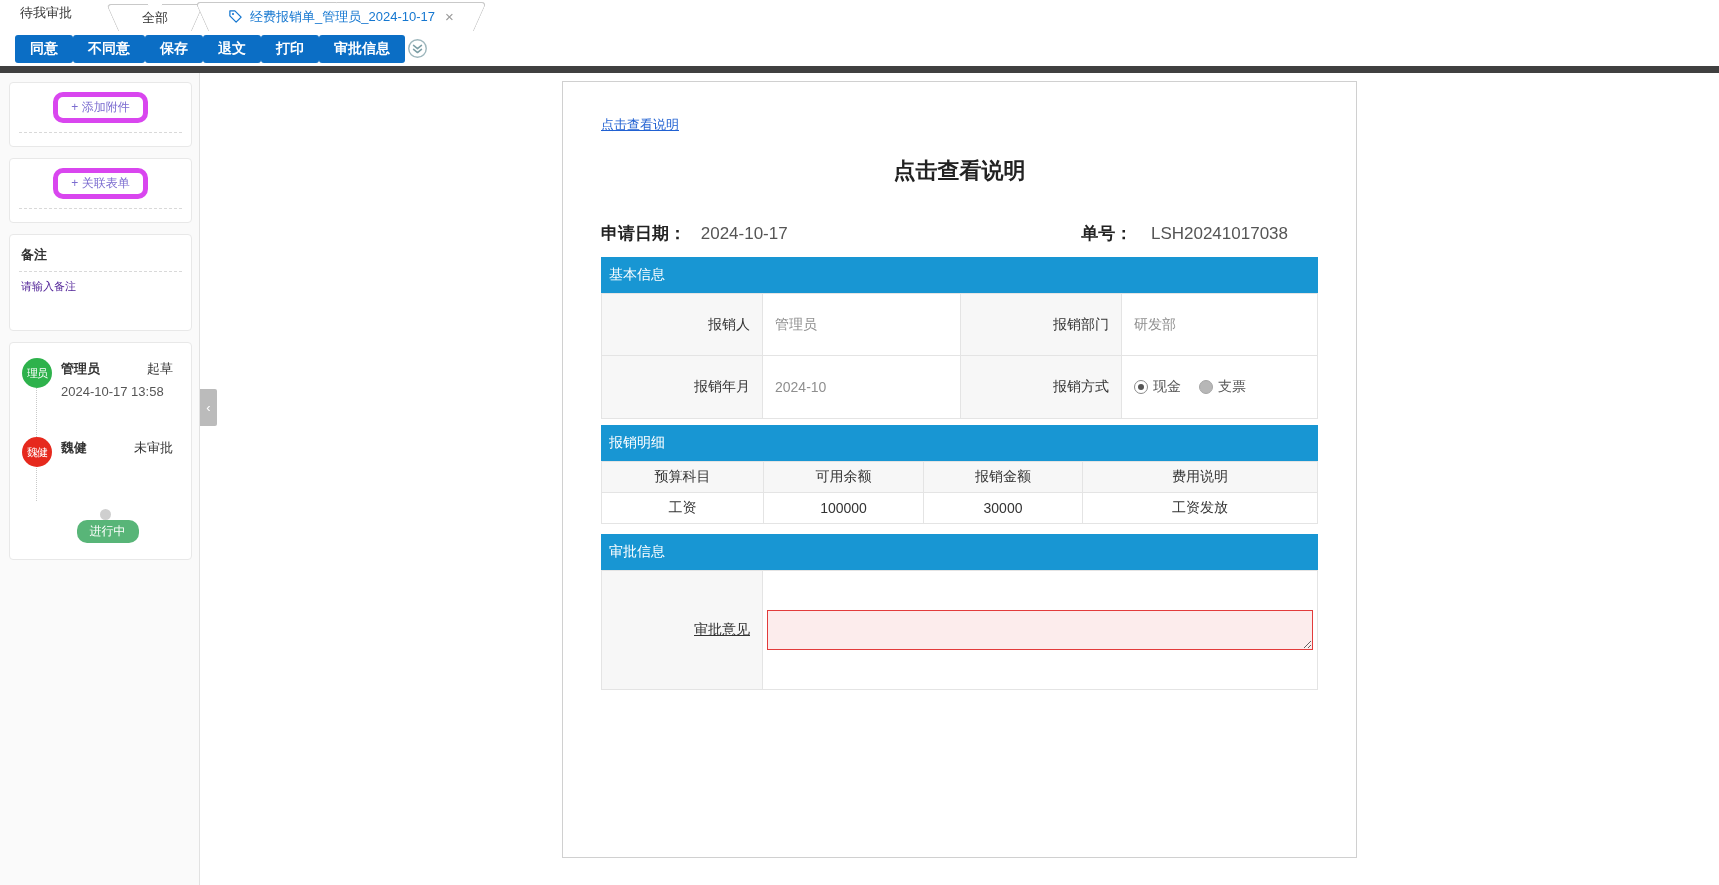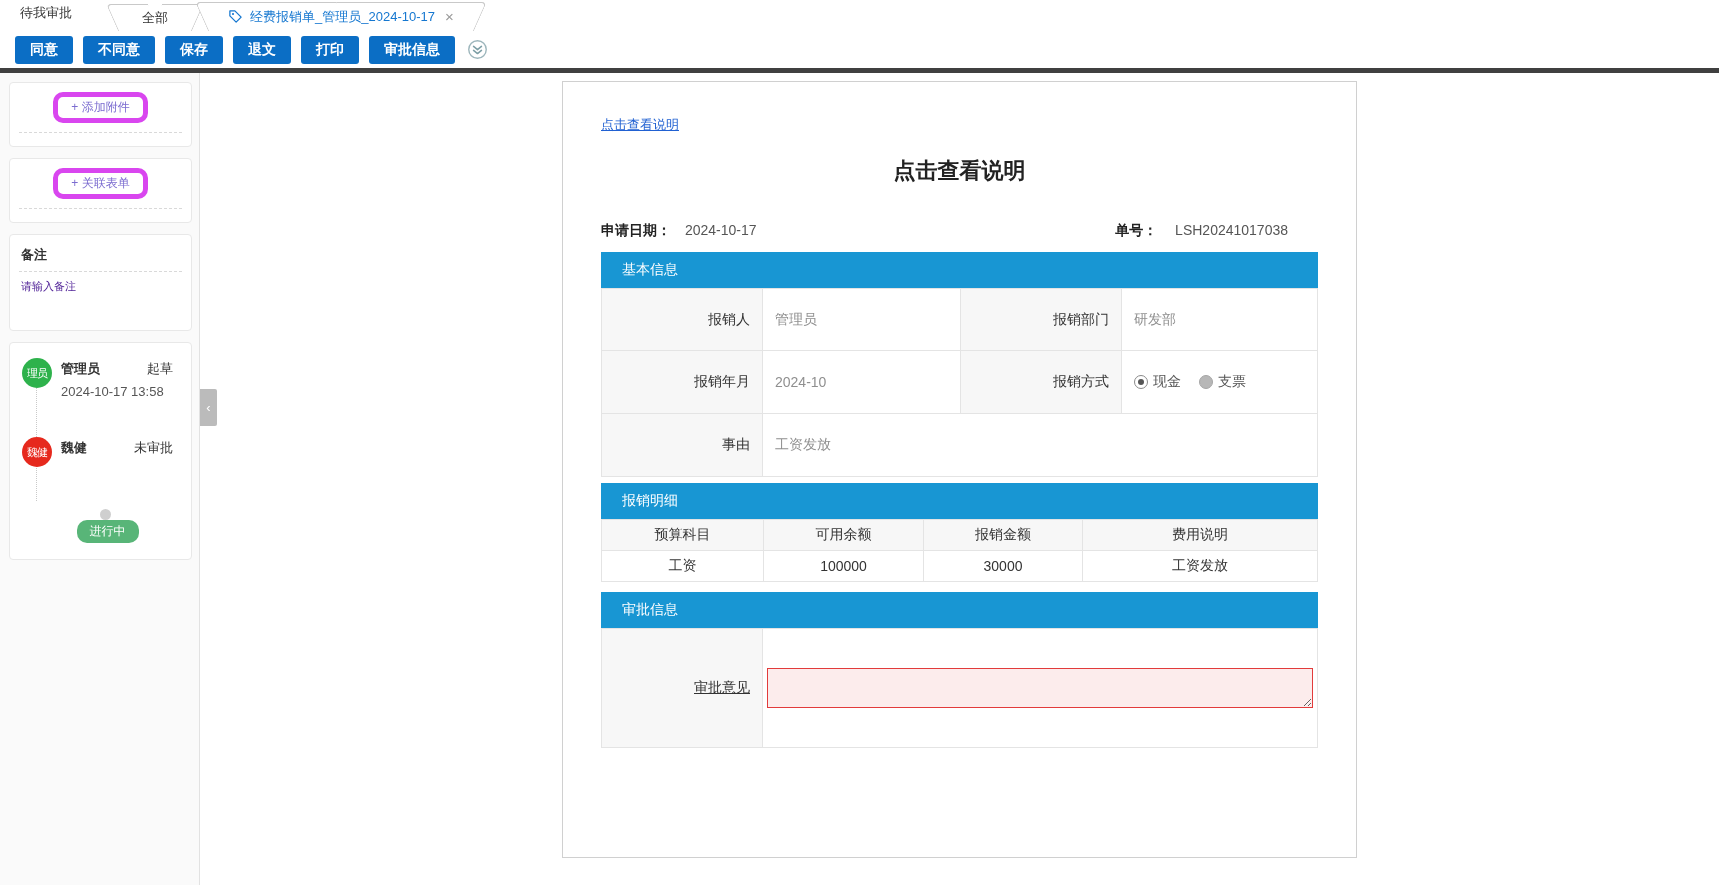--- a/index.html
+++ b/index.html
@@ -15,21 +15,21 @@
   .tab .shape::before, .tab .shape::after { content:""; position:absolute; top:0; bottom:0; width:56%; background:#fff; border-top:1px solid #c9c9c9; }
   .tab .shape::before { left:0; transform:skewX(24deg); transform-origin:0 100%; border-left:1px solid #c9c9c9; border-top-left-radius:5px; }
   .tab .shape::after  { right:0; transform:skewX(-24deg); transform-origin:100% 100%; border-right:1px solid #c9c9c9; border-top-right-radius:5px; }
   .tab > span, .tab > svg { position:relative; z-index:1; }
   .tab-label { font-size:13px; color:#333; white-space:nowrap; }
   .tab.active .tab-label { color:#1577d0; font-size:13px; }
   .tab-close { margin-left:10px; color:#999; font-size:15px; line-height:1; cursor:pointer; }
   .tag-icon { margin-right:7px; }
 
   
-  .toolbar { height:42px; display:flex; align-items:center; gap:10px; padding-left:15px; background:#fff; border-bottom:5px solid #404040; }
+  .toolbar { height:42px; display:flex; align-items:center; padding-left:15px; background:#fff; border-bottom:7px solid #404040; }
   .tb-btn { background:#0b6ec5; color:#fff; border:none; border-radius:3px; font-size:14px; font-weight:600;
     padding:5px 15px; cursor:pointer; font-family:inherit; white-space:nowrap; }
   .more-btn { background:none; border:none; cursor:pointer; margin-left:2px; display:flex; align-items:center; }
 
   
   .content { display:flex; height:812px; }
   .sidebar { width:200px; background:#fafafa; border-right:1px solid #e2e2e2; padding:9px 7px 0 9px; position:relative; flex:none; }
   .main { flex:1; background:#fff; position:relative; }
 
   
@@ -58,26 +58,26 @@
   .state-pill { margin-left:14px; background:#58b578; color:#fff; font-size:12px; border-radius:10px; padding:3px 13px; }
 
   .collapse-handle { position:absolute; right:-18px; top:316px; width:17px; height:37px; background:#bbb;
     color:#fff; display:flex; align-items:center; justify-content:center; font-size:13px;
     border-radius:0 2px 2px 0; cursor:pointer; z-index:5; }
 
   
   .form-card { position:absolute; left:362px; top:8px; width:795px; height:777px; background:#fff; border:1px solid #d0d0d0; padding:0 38px; }
   .help-link { display:inline-block; margin-top:34px; font-size:13px; color:#2161d2; text-decoration:underline; cursor:pointer; }
   .form-title { text-align:center; font-size:22px; font-weight:600; color:#222; margin-top:22px; }
-  .meta-row { display:flex; justify-content:space-between; margin-top:36px; font-size:14px; }
+  .meta-row { display:flex; justify-content:space-between; margin-top:36px; font-size:17px; }
   .meta-label { font-weight:600; color:#222; }
   .meta-value { color:#555; margin-left:10px; }
   .meta-right { padding-right:30px; }
 
-  .section-bar { height:36px; background:#1896d3; color:#fff; font-size:14px; display:flex; align-items:center; padding-left:21px; }
+  .section-bar { height:36px; background:#1896d3; color:#fff; font-size:14px; display:flex; align-items:center; padding-left:8px; }
   .mt12 { margin-top:12px; } .mt6 { margin-top:6px; } .mt10 { margin-top:10px; }
 
   table.grid { width:100%; border-collapse:collapse; table-layout:fixed; }
   table.grid td, table.grid th { border:1px solid #e4e4e4; font-size:14px; font-weight:normal; }
   td.lbl { background:#f7f7f7; text-align:right; padding-right:12px; color:#333; }
   td.val { padding-left:12px; color:#8f8f8f; background:#fff; }
   .row-h { height:62px; }
 
   .radio-group { display:flex; align-items:center; gap:18px; color:#555; }
   .radio-opt { display:flex; align-items:center; gap:5px; cursor:pointer; }
@@ -239,24 +239,20 @@
                 <span class="radio sel"></span>
                 <span>现金</span>
               </span>
               <span class="radio-opt">
                 <span class="radio unsel"></span>
                 <span>支票</span>
               </span>
             </div>
           </td>
         </tr>
-        <tr class="row-h" style="height:63px;">
-          <td class="lbl">事由</td>
-          <td class="val" colspan="3">工资发放</td>
-        </tr>
       </tbody>
         </table>
 
       
       <div class="section-bar mt6">报销明细</div>
       <table class="grid detail">
         <colgroup>
             <col style="width:162px">
             <col style="width:160px">
             <col style="width:159px">

